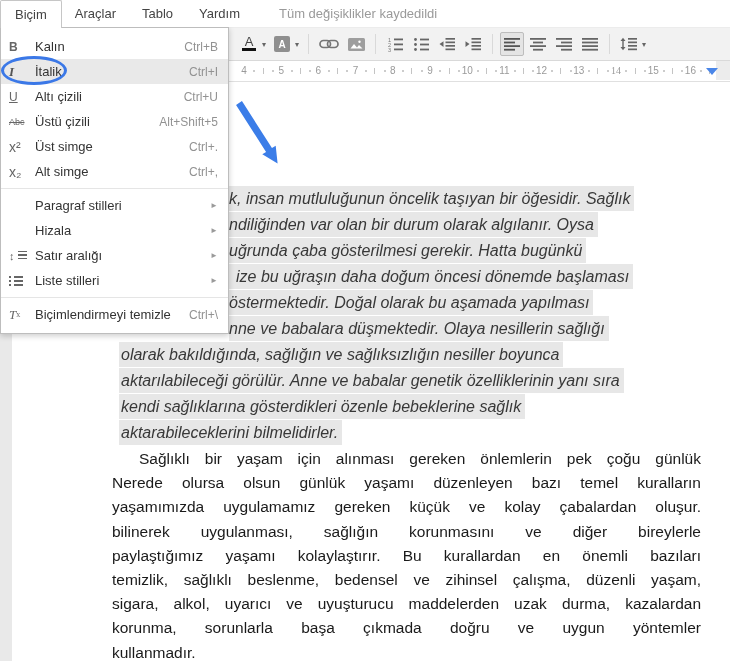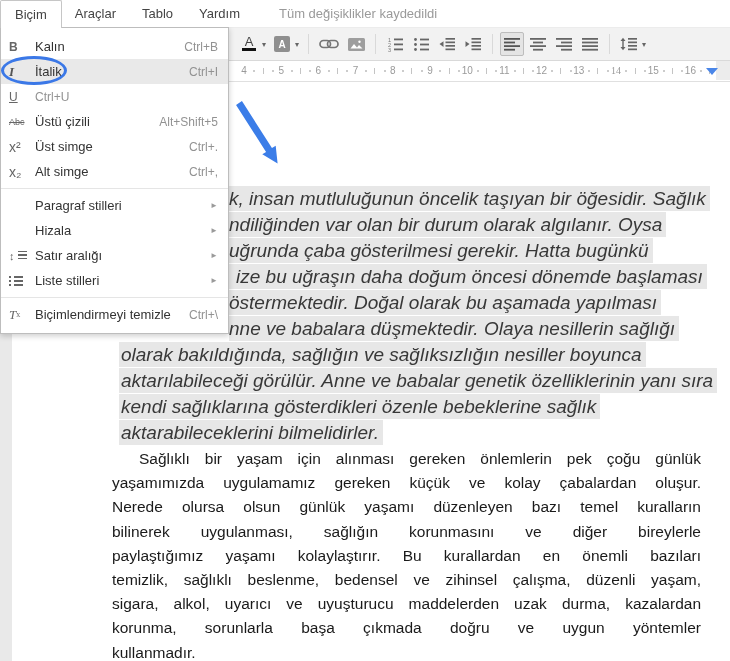--- a/index.html
+++ b/index.html
@@ -38,21 +38,21 @@
   .rdot{position:absolute;top:9px;width:2px;height:2px;background:#cccccc;}
   .ruler-end{position:absolute;left:716px;top:0;bottom:1px;width:14px;background:#ececec;}
   .rmarker{position:absolute;left:706px;top:7px;width:0;height:0;
            border-left:6px solid transparent;border-right:6px solid transparent;
            border-top:7px solid #4a86e8;}
 
   
   .gutter{position:absolute;left:0;top:82px;width:12px;bottom:0;background:#e9e9e9;z-index:1;}
   .page{position:absolute;left:12px;top:82px;right:0;bottom:0;background:#fff;z-index:1;}
 
-  .sel-line{position:absolute;left:119px;font-style:italic;font-size:19px;line-height:25px;height:25px;
+  .sel-line{position:absolute;left:119px;font-style:italic;font-size:16px;line-height:25px;height:25px;
             color:#383838;background:#e7e7e7;padding:0 4px 0 2px;white-space:nowrap;z-index:2;}
   .sel-line.clipped{left:229px;padding-left:0;}
 
   .bodypar{position:absolute;left:112px;top:447px;width:589px;z-index:2;font-size:15.5px;
            color:#1a1a1a;}
   .bline{line-height:24.2px;height:24.2px;text-align:justify;text-align-last:justify;white-space:nowrap;}
   .bline.ind{text-indent:27px;}
   .bline.last{text-align-last:left;}
 
   
@@ -102,22 +102,22 @@
       <div class="sel-line clipped" style="top: 264px; padding-left: 7px;">ize bu uğraşın daha doğum öncesi dönemde başlaması</div>
       <div class="sel-line clipped" style="top: 290px;">östermektedir. Doğal olarak bu aşamada yapılması</div>
       <div class="sel-line clipped" style="top: 316px;">nne ve babalara düşmektedir. Olaya nesillerin sağlığı</div>
       <div class="sel-line" style="top: 342px;">olarak bakıldığında, sağlığın ve sağlıksızlığın nesiller boyunca</div>
       <div class="sel-line" style="top: 368px;">aktarılabileceği görülür. Anne ve babalar genetik özelliklerinin yanı sıra</div>
       <div class="sel-line" style="top: 394px;">kendi sağlıklarına gösterdikleri özenle bebeklerine sağlık</div>
       <div class="sel-line" style="top: 420px;">aktarabileceklerini bilmelidirler.</div>
     </div>
   <div class="bodypar" id="body-par">
       <div class="bline ind">Sağlıklı bir yaşam için alınması gereken önlemlerin pek çoğu günlük</div>
+      <div class="bline">Nerede olursa olsun günlük yaşamı düzenleyen bazı temel kuralların</div>
       <div class="bline">yaşamımızda uygulamamız gereken küçük ve kolay çabalardan oluşur.</div>
-      <div class="bline">Nerede olursa olsun günlük yaşamı düzenleyen bazı temel kuralların</div>
       <div class="bline">bilinerek uygulanması, sağlığın korunmasını ve diğer bireylerle</div>
       <div class="bline">paylaştığımız yaşamı kolaylaştırır. Bu kurallardan en önemli bazıları</div>
       <div class="bline">temizlik, sağlıklı beslenme, bedensel ve zihinsel çalışma, düzenli yaşam,</div>
       <div class="bline">sigara, alkol, uyarıcı ve uyuşturucu maddelerden uzak durma, kazalardan</div>
       <div class="bline">korunma, sorunlarla başa çıkmada doğru ve uygun yöntemler</div>
       <div class="bline last">kullanmadır.</div>
     </div>
 
   <svg class="annot-arrow" width="70" height="90" viewBox="0 0 70 90">
     <path d="M7.05 9.88 L12.95 6.12 L42.95 53.1 L46.7 50.7 L48.6 68.5 L33.3 59.3 L37.05 56.9 Z" fill="#3b7de8"></path>
@@ -313,20 +313,21 @@
         <span class="mshort">Ctrl+B</span>
       </div>
       <div class="mrow hl">
         <span class="micon italic-icon">I</span>
         <span class="mlabel">İtalik</span>
         <span class="mshort">Ctrl+I</span>
         <div class="hl-circle"></div>
       </div>
       <div class="mrow">
         <span class="micon underline-icon">U</span>
+        <span class="mlabel">Altı çizili</span>
         <span class="mshort">Ctrl+U</span>
       </div>
       <div class="mrow">
         <span class="micon strikethrough-icon">Abc</span>
         <span class="mlabel">Üstü çizili</span>
         <span class="mshort">Alt+Shift+5</span>
       </div>
       <div class="mrow">
         <span class="micon superscript-icon">x²</span>
         <span class="mlabel">Üst simge</span>

